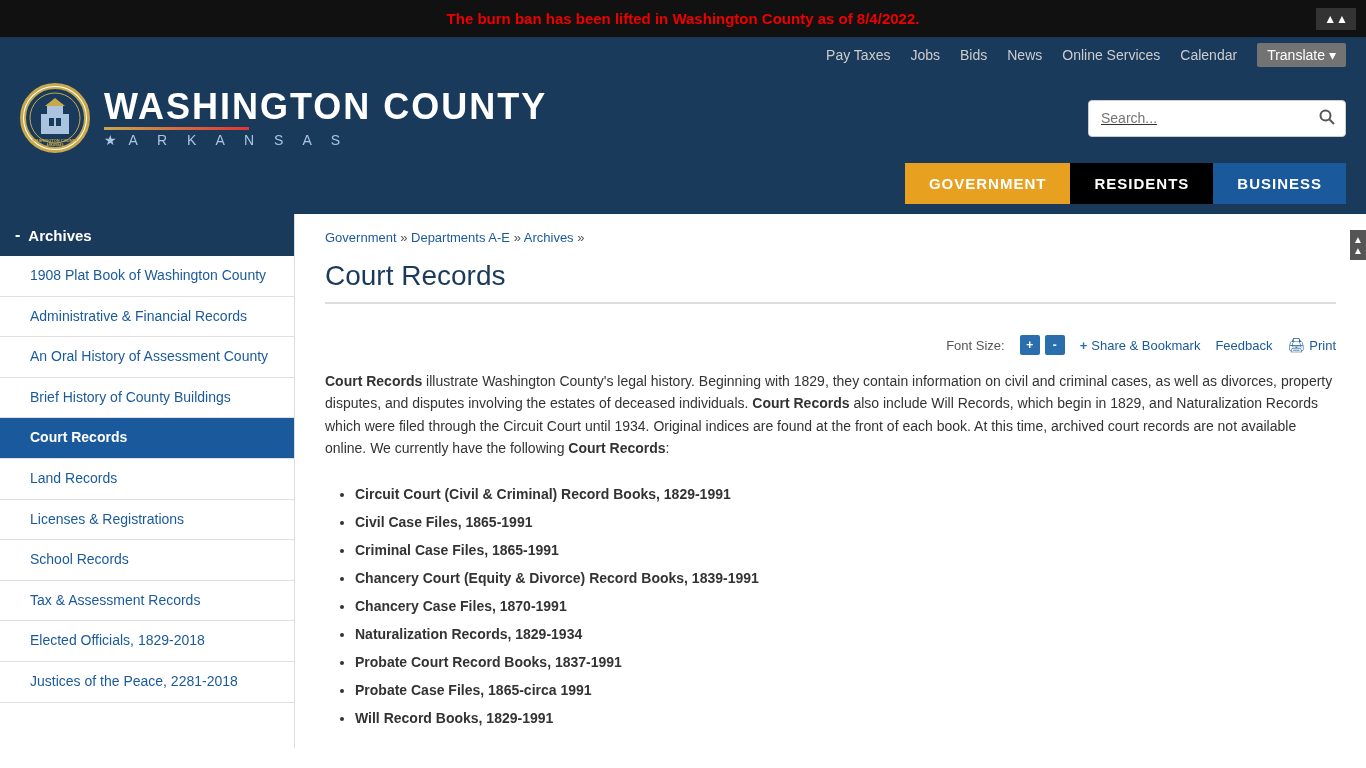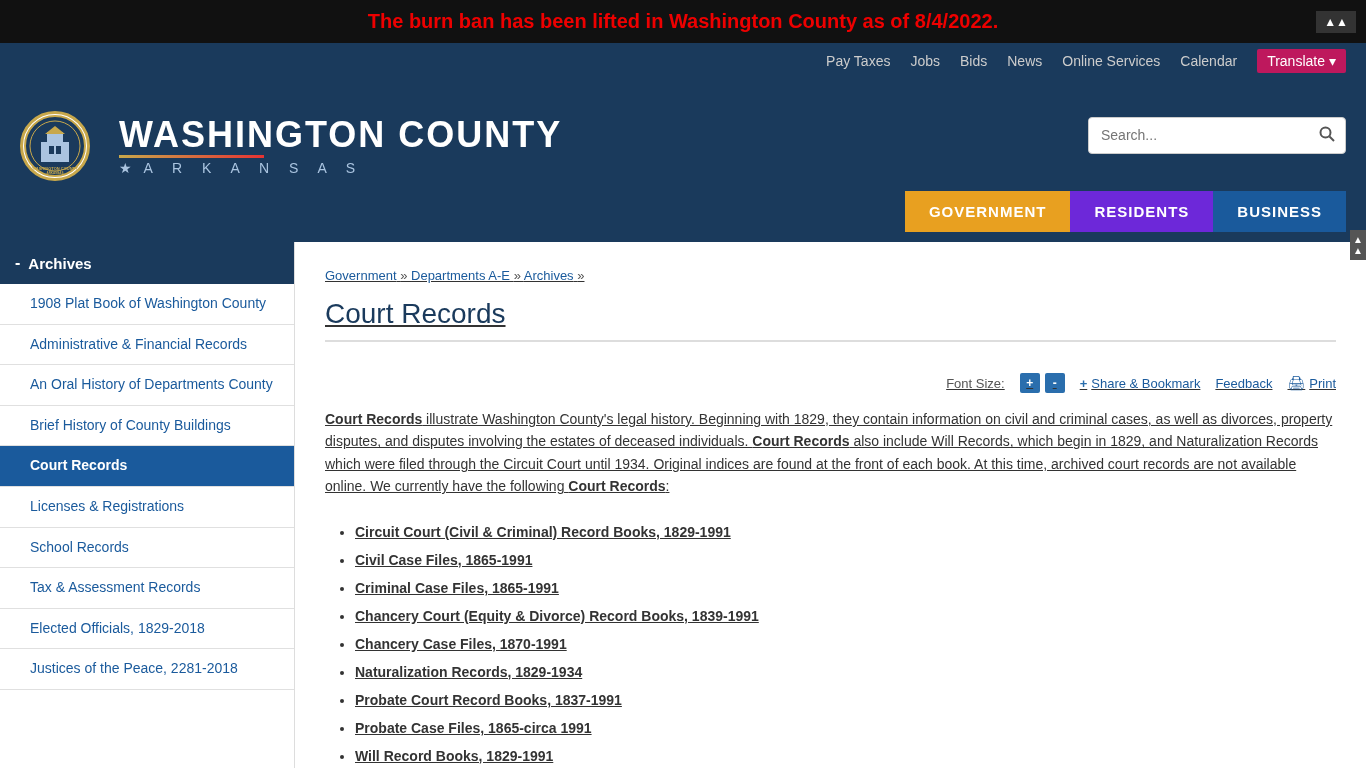--- a/index.html
+++ b/index.html
@@ -8,21 +8,21 @@
     
     .alert-bar {
       background: #111;
       text-align: center;
       padding: 10px 20px;
       position: relative;
     }
     .alert-bar span {
       color: #e00;
       font-weight: bold;
-      font-size: 20px;
+      font-size: 15px;
     }
     .alert-collapse {
       position: absolute;
       right: 10px;
       top: 50%;
       transform: translateY(-50%);
       background: #333;
       color: #fff;
       border: none;
       cursor: pointer;
@@ -39,42 +39,41 @@
       padding: 0 20px;
       height: 36px;
     }
     .utility-nav a {
       color: #ccc;
       text-decoration: none;
       font-size: 14px;
       margin-left: 20px;
     }
     .translate-btn {
-      background: #be185d;
+      background: #737373;
       color: #fff !important;
       padding: 4px 10px;
       border-radius: 2px;
       display: flex;
       align-items: center;
       gap: 4px;
     }
 
     
     .site-header {
       background: #1a3a5c;
       display: flex;
       align-items: center;
       justify-content: space-between;
       padding: 10px 20px;
     }
     .logo-area {
       display: flex;
       align-items: center;
-      gap: 29px;
-      margin-top: 22px;
+      gap: 14px;
     }
     .logo-circle {
       width: 70px;
       height: 70px;
       border-radius: 50%;
       background: #fff;
       border: 3px solid #c8a84b;
       display: flex;
       align-items: center;
       justify-content: center;
@@ -104,20 +103,21 @@
     }
     .title-underline {
       height: 3px;
       background: linear-gradient(to right, #c8a84b, #e63333 50%, #1a3a5c 50%);
       width: 290px;
       margin: 2px 0;
     }
     .search-area {
       display: flex;
       align-items: flex-end;
+      text-decoration: underline;
     }
     .search-box {
       display: flex;
       align-items: center;
       background: #fff;
       border: 1px solid #ccc;
       border-radius: 4px;
       overflow: hidden;
     }
     .search-box input {
@@ -148,21 +148,21 @@
       padding: 12px 24px;
       font-size: 15px;
       font-weight: bold;
       text-decoration: none;
       color: #fff;
       text-transform: uppercase;
       letter-spacing: 1px;
     }
     .nav-how { background: #2a6ead; }
     .nav-gov { background: #e8a020; color: #fff; }
-    .nav-res { background: #6d28d9; }
+    .nav-res { background: #000000; }
     .nav-biz { background: #1a5a9c; }
 
     
     .content-wrapper {
       display: flex;
       min-height: 500px;
     }
 
     
     .sidebar {
@@ -201,22 +201,21 @@
       background: #1a5a9c;
     }
     .sidebar-item.active a {
       color: #fff;
       font-weight: bold;
     }
 
     
     .main-content {
       flex: 1;
-      padding: 26px 30px;
-      text-decoration: underline;
+      padding: 16px 30px;
     }
 
     
     .breadcrumb {
       font-size: 13px;
       color: #555;
       margin-bottom: 15px;
     }
     .breadcrumb a { color: #1a5a9c; text-decoration: none; }
 
@@ -376,27 +375,30 @@
       <span class="minus-icon">-</span>
       <span>Archives</span>
     </div>
     <div class="sidebar-item">
       <a href="#">1908 Plat Book of Washington County</a>
     </div>
     <div class="sidebar-item">
       <a href="#">Administrative &amp; Financial Records</a>
     </div>
     <div class="sidebar-item">
-      <a href="#">An Oral History of Departments County</a>
+      <a href="#">An Oral History of Assessment County</a>
     </div>
     <div class="sidebar-item">
       <a href="#">Brief History of County Buildings</a>
     </div>
     <div class="sidebar-item active">
       <a href="#">Court Records</a>
+    </div>
+    <div class="sidebar-item">
+      <a href="#">Land Records</a>
     </div>
     <div class="sidebar-item">
       <a href="#">Licenses &amp; Registrations</a>
     </div>
     <div class="sidebar-item">
       <a href="#">School Records</a>
     </div>
     <div class="sidebar-item">
       <a href="#">Tax &amp; Assessment Records</a>
     </div>

